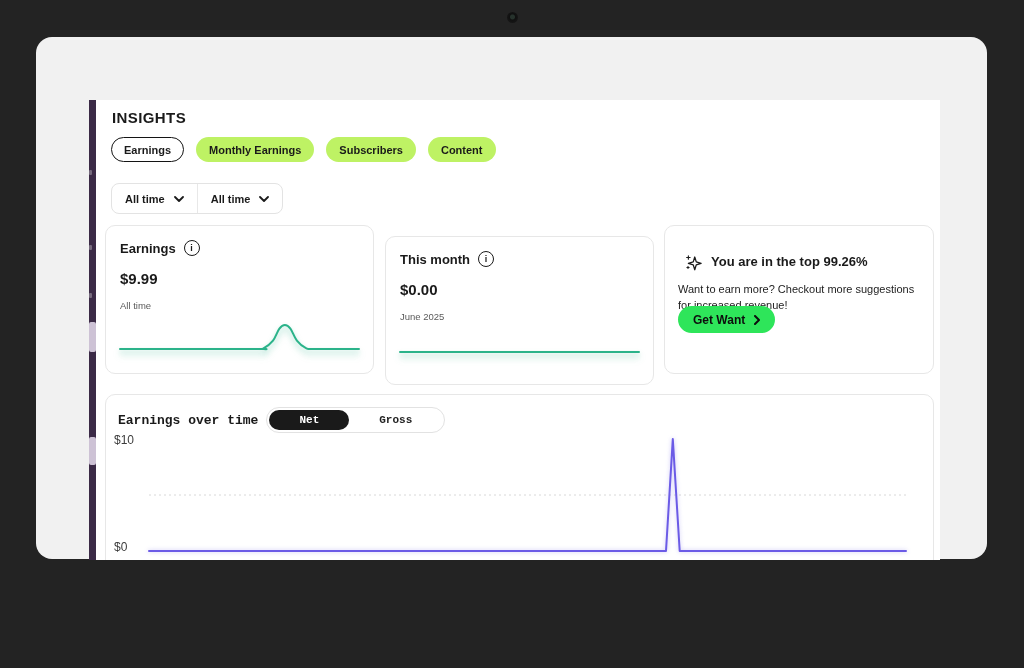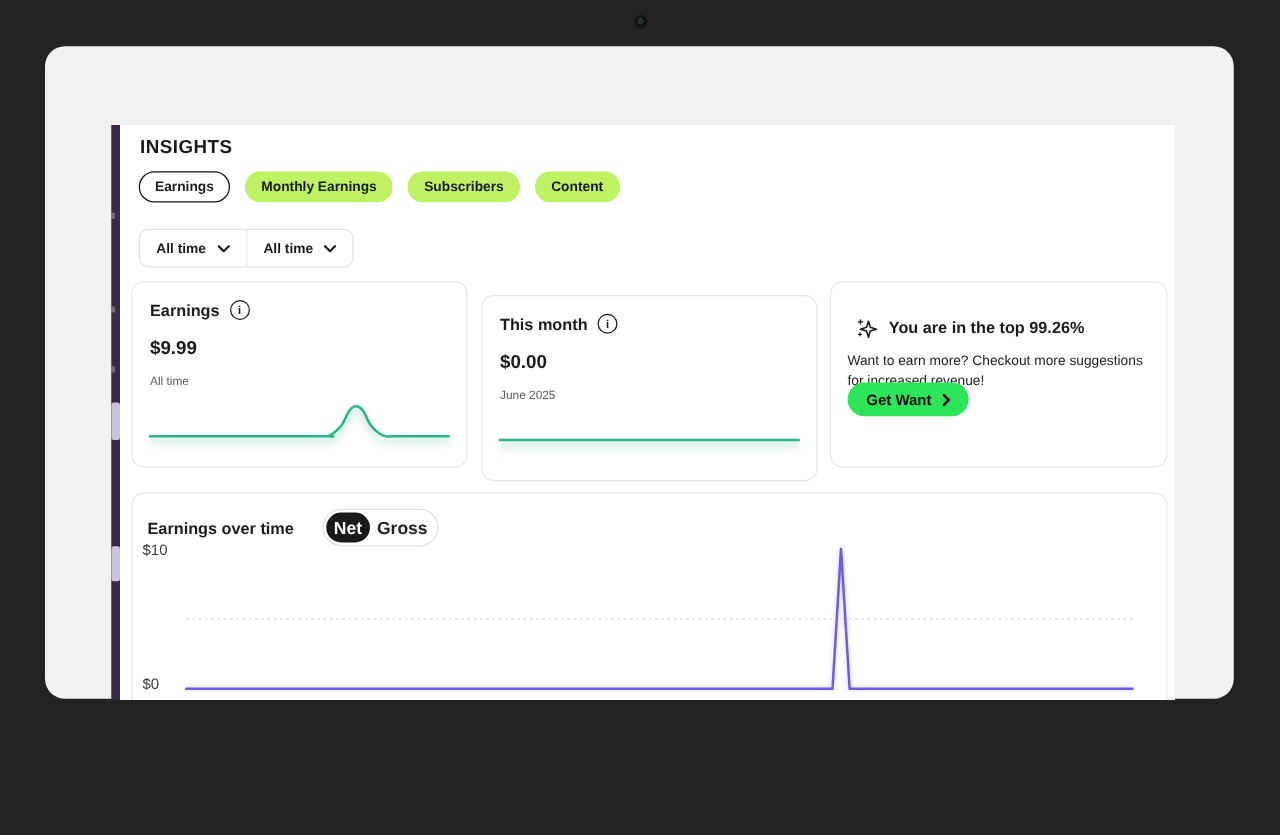--- a/index.html
+++ b/index.html
@@ -40,24 +40,24 @@
   .spark path{fill:none;stroke:#2bb38a;stroke-width:2;stroke-linecap:round;stroke-linejoin:round;
     filter:drop-shadow(0 5px 3px rgba(43,179,138,.30)) drop-shadow(0 2px 2px rgba(43,179,138,.18));}
 
   .tips-title{position:absolute;left:20px;top:12px;display:flex;align-items:flex-start;gap:8px;
     font-size:13px;font-weight:700;margin-top:16px;}
   .tips-body{position:absolute;left:13px;top:56px;right:10px;font-size:11px;line-height:1.45;color:#1c1c1c;}
   .tips-btn{position:absolute;left:13px;top:80px;height:27px;display:inline-flex;align-items:center;gap:9px;
     padding:0 15px;background:#2ee55a;border:none;border-radius:999px;font-size:12px;font-weight:800;
     font-family:inherit;color:#0d0d0d;cursor:pointer;}
 
-  .chart-header{position:absolute;left:12px;top:12px;display:flex;align-items:center;gap:23px;}
+  .chart-header{position:absolute;left:12px;top:12px;display:flex;align-items:center;gap:8px;font-family:Liberation Mono, monospace;}
   .chart-title{font-size:13px;font-weight:700;}
   .toggle{display:inline-flex;align-items:center;background:#fff;border:1px solid #e2e2e2;border-radius:999px;padding:2px;}
-  .toggle-opt{font-size:14px;font-weight:600;padding:4px 6px;border-radius:999px;color:#222;cursor:pointer;white-space:nowrap;}
+  .toggle-opt{font-size:11px;font-weight:600;padding:4px 30px;border-radius:999px;color:#222;cursor:pointer;white-space:nowrap;}
   .toggle-opt.selected{background:#1a1a1a;color:#fff;font-weight:700;}
 
   .axis-label{position:absolute;width:28px;font-size:12px;color:#3c3c3c;}
   .main-chart{position:absolute;left:0;top:30px;width:827px;height:140px;overflow:visible;}
   #main-grid{stroke:#d8d8d8;stroke-width:1;stroke-dasharray:2 3;}
   #main-line{fill:none;stroke:#6b5be6;stroke-width:2;stroke-linejoin:round;stroke-linecap:round;
     filter:drop-shadow(0 0 2px rgba(107,91,230,.35));}
 
   .icon-svg{display:block;}
 </style>

